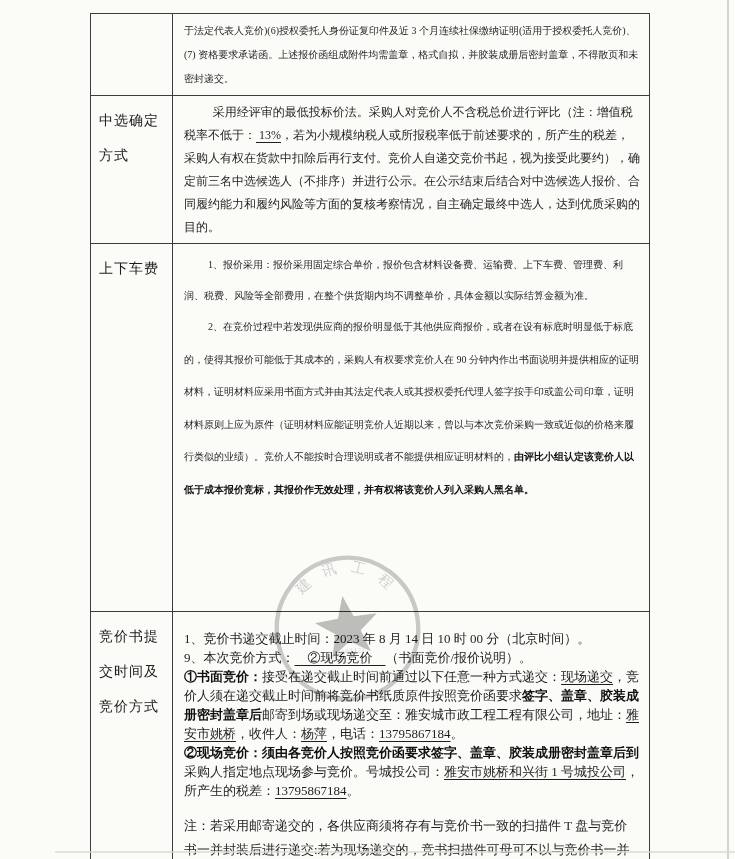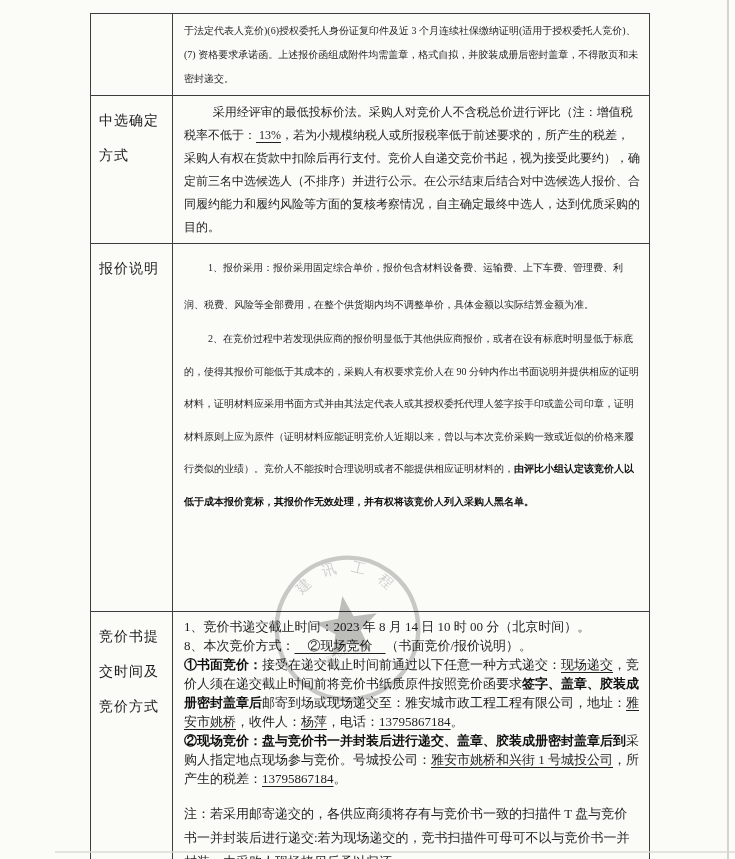--- a/index.html
+++ b/index.html
@@ -76,33 +76,33 @@
             <p class="" style="line-height: 24px;"><span>于法定代表人竞价)(6)授权委托人身份证复印件及近 3 个月连续社保缴纳证明(适用于授权委托人竞价)、(7) 资格要求承诺函。上述报价函组成附件均需盖章，格式自拟，并胶装成册后密封盖章，不得散页和未密封递交。</span></p>
           </td>
         </tr>
         <tr class="r1" style="height: 123px;">
           <td class="label-cell">中选确定方式</td>
           <td class="content-cell">
             <p class="indent " style="line-height: 23px;"><span>采用经评审的最低投标价法。采购人对竞价人不含税总价进行评比（注：增值税税率不低于：</span><span class="u"> 13%</span><span>，若为小规模纳税人或所报税率低于前述要求的，所产生的税差，采购人有权在货款中扣除后再行支付。竞价人自递交竞价书起，视为接受此要约），确定前三名中选候选人（不排序）并进行公示。在公示结束后结合对中选候选人报价、合同履约能力和履约风险等方面的复核考察情况，自主确定最终中选人，达到优质采购的目的。</span></p>
           </td>
         </tr>
         <tr class="r2" style="height: 368px;">
-          <td class="label-cell">报价说明</td>
+          <td class="label-cell">上下车费</td>
           <td class="content-cell">
-            <p class="indent " style="line-height: 37px;"><span>1、报价采用：报价采用固定综合单价，报价包含材料设备费、运输费、上下车费、管理费、利润、税费、风险等全部费用，在整个供货期内均不调整单价，具体金额以实际结算金额为准。</span></p>
+            <p class="indent " style="line-height: 31px;"><span>1、报价采用：报价采用固定综合单价，报价包含材料设备费、运输费、上下车费、管理费、利润、税费、风险等全部费用，在整个供货期内均不调整单价，具体金额以实际结算金额为准。</span></p>
             <p class="indent " style="line-height: 32.5px;"><span>2、在竞价过程中若发现供应商的报价明显低于其他供应商报价，或者在设有标底时明显低于标底的，使得其报价可能低于其成本的，采购人有权要求竞价人在 90 分钟内作出书面说明并提供相应的证明材料，证明材料应采用书面方式并由其法定代表人或其授权委托代理人签字按手印或盖公司印章，证明材料原则上应为原件（证明材料应能证明竞价人近期以来，曾以与本次竞价采购一致或近似的价格来履行类似的业绩）。竞价人不能按时合理说明或者不能提供相应证明材料的，</span><span class="b">由评比小组认定该竞价人以低于成本报价竞标，其报价作无效处理，并有权将该竞价人列入采购人黑名单。</span></p>
           </td>
         </tr>
         <tr class="r3" style="height: 245px;">
           <td class="label-cell">竞价书提交时间及竞价方式</td>
           <td class="content-cell">
-            <p class="" style="line-height: 19px;"><span>1、竞价书递交截止时间：2023 年 8 月 14 日 10 时 00 分（北京时间）。</span></p>
-            <p class="" style="line-height: 19px;"><span>8、本次竞价方式：</span><span class="u">　②现场竞价　</span><span>（书面竞价/报价说明）。</span></p>
+            <p class="" style="line-height: 19px; margin-top: 12px;"><span>1、竞价书递交截止时间：2023 年 8 月 14 日 10 时 00 分（北京时间）。</span></p>
+            <p class="" style="line-height: 19px;"><span>9、本次竞价方式：</span><span class="u">　②现场竞价　</span><span>（书面竞价/报价说明）。</span></p>
             <p class="" style="line-height: 19px;"><span class="b">①书面竞价：</span><span>接受在递交截止时间前通过以下任意一种方式递交：</span><span class="u">现场递交</span><span>，竞价人须在递交截止时间前将竞价书纸质原件按照竞价函要求</span><span class="b">签字、盖章、胶装成册密封盖章后</span><span>邮寄到场或现场递交至：雅安城市政工程工程有限公司，地址：</span><span class="u">雅安市姚桥</span><span>，收件人：</span><span class="u">杨萍</span><span>，电话：</span><span class="u">13795867184</span><span>。</span></p>
-            <p class="" style="line-height: 19px;"><span class="b">②现场竞价：盘与竞价书一并封装后进行递交、盖章、胶装成册密封盖章后到</span><span>采购人指定地点现场参与竞价。号城投公司：</span><span class="u">雅安市姚桥和兴街 1 号城投公司</span><span>，所产生的税差：</span><span class="u">13795867184</span><span>。</span></p>
+            <p class="" style="line-height: 19px;"><span class="b">②现场竞价：须由各竞价人按照竞价函要求签字、盖章、胶装成册密封盖章后到</span><span>采购人指定地点现场参与竞价。号城投公司：</span><span class="u">雅安市姚桥和兴街 1 号城投公司</span><span>，所产生的税差：</span><span class="u">13795867184</span><span>。</span></p>
             <p class="gap" style="line-height: 24px;"><span>注：若采用邮寄递交的，各供应商须将存有与竞价书一致的扫描件 T 盘与竞价书一并封装后进行递交:若为现场递交的，竞书扫描件可母可不以与竞价书一并封装，由采购人现场拷贝后予以归还。</span></p>
           </td>
         </tr>
       </tbody>
   </table>
 
   <svg class="seal" viewBox="0 0 160 160" aria-hidden="true">
     <defs>
       <path id="arcTop" d="M 28,102 A 57,57 0 1 1 132,102" fill="none"></path>
       <path id="arcBot" d="M 44,116 A 72,72 0 0 1 116,116" fill="none"></path>

